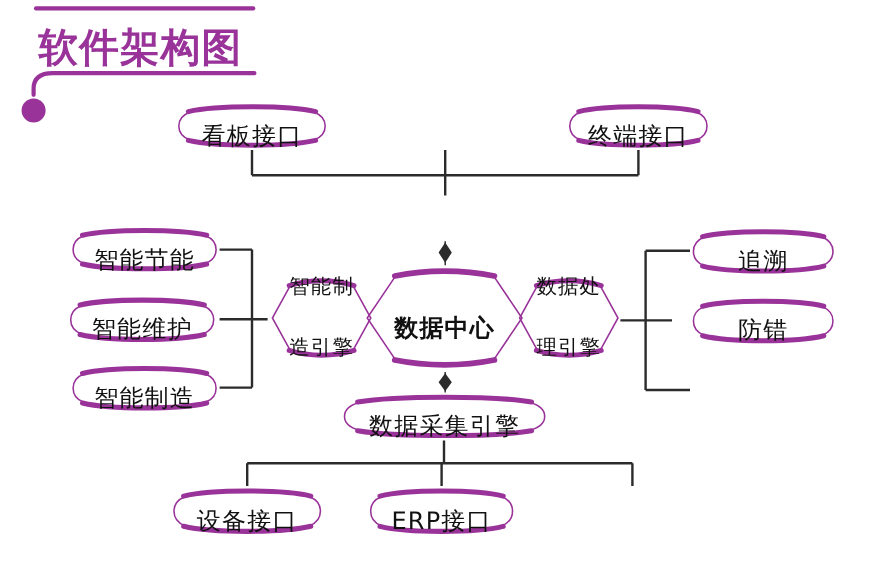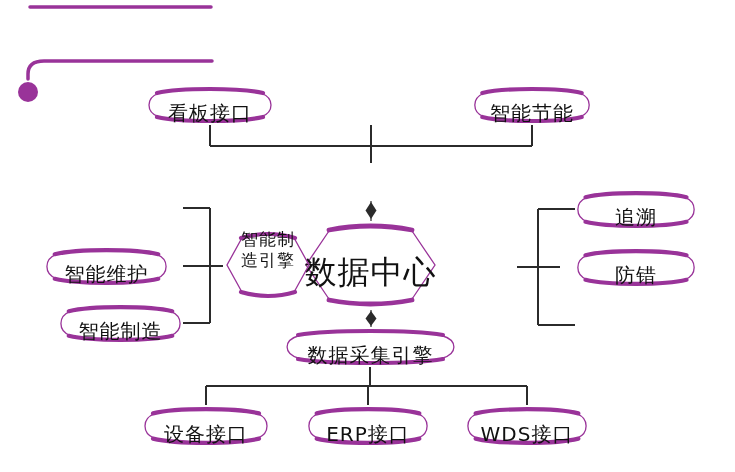--- a/index.html
+++ b/index.html
@@ -29,23 +29,23 @@
   .node{position:absolute;z-index:2;}
   .node svg{position:absolute;left:0;top:0;width:100%;height:100%;}
   .s-thick{fill:none;stroke:var(--accent,#993399);stroke-width:4.2;stroke-linecap:round;vector-effect:non-scaling-stroke;}
   .s-thick-hex{fill:none;stroke:var(--accent,#993399);stroke-width:4.8;stroke-linecap:round;vector-effect:non-scaling-stroke;}
   .s-outline{fill:none;stroke:var(--accent,#993399);stroke-width:1.3;vector-effect:non-scaling-stroke;}
   .label{
     position:absolute;inset:0;display:flex;align-items:center;justify-content:center;
     color:var(--text,#111);font-size:20px;font-weight:500;letter-spacing:1px;
     white-space:nowrap;z-index:2;margin-top:16px;
   }
-  .label-big{font-size:32px;font-weight:400;letter-spacing:1px;}
+  .label-big{font-size:20px;font-weight:700;letter-spacing:1px;}
   .label-2line{
-    position:absolute;inset:0;display:flex;flex-direction:column;align-items:center;justify-content:flex-start;
+    position:absolute;inset:0;display:flex;flex-direction:column;align-items:center;justify-content:space-between;
     color:var(--text,#111);font-size:17px;font-weight:500;line-height:1.25;letter-spacing:1px;z-index:2;
   }
 </style>
 </head>
 <body>
 
 <div class="stage">
 
   <svg class="connectors" viewBox="0 0 735 472">
     <path class="conn" d="M210 125 V146 M532 125 V146 M210 146 H532 M371 125 V163"></path>
@@ -56,40 +56,41 @@
     <polygon class="diamond" points="371,202 376.5,210.5 371,219 365.5,210.5"></polygon>
     <path class="conn-thin" d="M371 310 V327"></path>
     <polygon class="diamond" points="371,311 376.5,318.5 371,326 365.5,318.5"></polygon>
   </svg>
 
   <svg class="title-deco" viewBox="0 0 240 115">
     <path class="deco-line" d="M30 7 H211"></path>
     <path class="deco-line" d="M212 61 H44 Q28 61 28 74 V79"></path>
     <circle class="deco-dot" cx="28" cy="92" r="10"></circle>
   </svg>
+  <div class="title-text">软件架构图</div>
 
   <div class="node" style="left:146px;top:85px;width:128px;height:40px">
     <svg viewBox="0 0 128 40" preserveAspectRatio="none">
       <path class="s-thick" d="M11 8 Q28 4 64 4 Q100 4 117 8"></path>
       <path class="s-thick" d="M11 32 Q28 36 64 36 Q100 36 117 32"></path>
       <path class="s-outline" d="M12 8.5 Q3 12 3 20 Q3 28 12 31.5"></path>
       <path class="s-outline" d="M116 8.5 Q125 12 125 20 Q125 28 116 31.5"></path>
     </svg>
     <span class="label">看板接口</span>
   </div>
 
 
   <div class="node" style="left:472px;top:85px;width:120px;height:40px">
     <svg viewBox="0 0 128 40" preserveAspectRatio="none">
       <path class="s-thick" d="M11 8 Q28 4 64 4 Q100 4 117 8"></path>
       <path class="s-thick" d="M11 32 Q28 36 64 36 Q100 36 117 32"></path>
       <path class="s-outline" d="M12 8.5 Q3 12 3 20 Q3 28 12 31.5"></path>
       <path class="s-outline" d="M116 8.5 Q125 12 125 20 Q125 28 116 31.5"></path>
     </svg>
-    <span class="label">智能节能</span>
+    <span class="label">终端接口</span>
   </div>
 
 
   <div class="node" style="left:303px;top:220px;width:135px;height:90px">
     <svg viewBox="0 0 135 90" preserveAspectRatio="none">
       <path class="s-outline" d="M28 8 L3 45 L28 82"></path>
       <path class="s-outline" d="M107 8 L132 45 L107 82"></path>
       <path class="s-thick-hex" d="M26 10 Q46 6 67.5 6 Q89 6 109 10"></path>
       <path class="s-thick-hex" d="M26 80 Q46 84 67.5 84 Q89 84 109 80"></path>
     </svg>
@@ -102,23 +103,44 @@
       <path class="s-outline" d="M69 7 L85 36 L69 65"></path>
       <path class="s-thick" d="M17 9 Q30 5 44 5 Q58 5 71 9"></path>
       <path class="s-thick" d="M17 63 Q30 67 44 67 Q58 67 71 63"></path>
     </svg>
     <span class="label-2line">
         <span>智能制</span>
         <span>造引擎</span>
       </span>
   </div>
 
-
-
-  <div class="node" style="left:44px;top:246px;width:125px;height:41px">
+  <div class="node" style="left:430px;top:229px;width:88px;height:72px">
+    <svg viewBox="0 0 88 72" preserveAspectRatio="none">
+      <path class="s-outline" d="M19 7 L3 36 L19 65"></path>
+      <path class="s-outline" d="M69 7 L85 36 L69 65"></path>
+      <path class="s-thick" d="M17 9 Q30 5 44 5 Q58 5 71 9"></path>
+      <path class="s-thick" d="M17 63 Q30 67 44 67 Q58 67 71 63"></path>
+    </svg>
+    <span class="label-2line">
+        <span>数据处</span>
+        <span>理引擎</span>
+      </span>
+  </div>
+
+  <div class="node" style="left:58px;top:188px;width:125px;height:40px">
+    <svg viewBox="0 0 128 40" preserveAspectRatio="none">
+      <path class="s-thick" d="M11 8 Q28 4 64 4 Q100 4 117 8"></path>
+      <path class="s-thick" d="M11 32 Q28 36 64 36 Q100 36 117 32"></path>
+      <path class="s-outline" d="M12 8.5 Q3 12 3 20 Q3 28 12 31.5"></path>
+      <path class="s-outline" d="M116 8.5 Q125 12 125 20 Q125 28 116 31.5"></path>
+    </svg>
+    <span class="label">智能节能</span>
+  </div>
+
+  <div class="node" style="left:56px;top:246px;width:125px;height:41px">
     <svg viewBox="0 0 128 40" preserveAspectRatio="none">
       <path class="s-thick" d="M11 8 Q28 4 64 4 Q100 4 117 8"></path>
       <path class="s-thick" d="M11 32 Q28 36 64 36 Q100 36 117 32"></path>
       <path class="s-outline" d="M12 8.5 Q3 12 3 20 Q3 28 12 31.5"></path>
       <path class="s-outline" d="M116 8.5 Q125 12 125 20 Q125 28 116 31.5"></path>
     </svg>
     <span class="label">智能维护</span>
   </div>
 
   <div class="node" style="left:58px;top:303px;width:125px;height:41px">
@@ -175,23 +197,14 @@
   <div class="node" style="left:306px;top:405px;width:124px;height:42px">
     <svg viewBox="0 0 128 40" preserveAspectRatio="none">
       <path class="s-thick" d="M11 8 Q28 4 64 4 Q100 4 117 8"></path>
       <path class="s-thick" d="M11 32 Q28 36 64 36 Q100 36 117 32"></path>
       <path class="s-outline" d="M12 8.5 Q3 12 3 20 Q3 28 12 31.5"></path>
       <path class="s-outline" d="M116 8.5 Q125 12 125 20 Q125 28 116 31.5"></path>
     </svg>
     <span class="label">ERP接口</span>
   </div>
 
-  <div class="node" style="left:465px;top:405px;width:124px;height:42px">
-    <svg viewBox="0 0 128 40" preserveAspectRatio="none">
-      <path class="s-thick" d="M11 8 Q28 4 64 4 Q100 4 117 8"></path>
-      <path class="s-thick" d="M11 32 Q28 36 64 36 Q100 36 117 32"></path>
-      <path class="s-outline" d="M12 8.5 Q3 12 3 20 Q3 28 12 31.5"></path>
-      <path class="s-outline" d="M116 8.5 Q125 12 125 20 Q125 28 116 31.5"></path>
-    </svg>
-    <span class="label">WDS接口</span>
-  </div>
 
 </div>
 
 </body></html>

